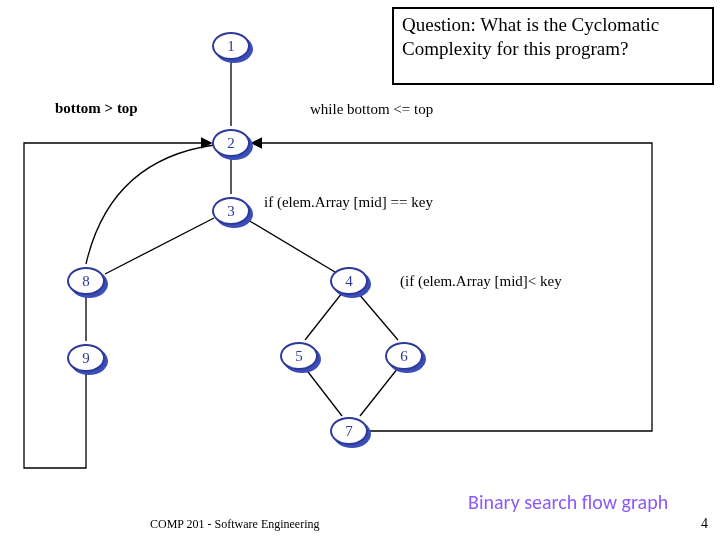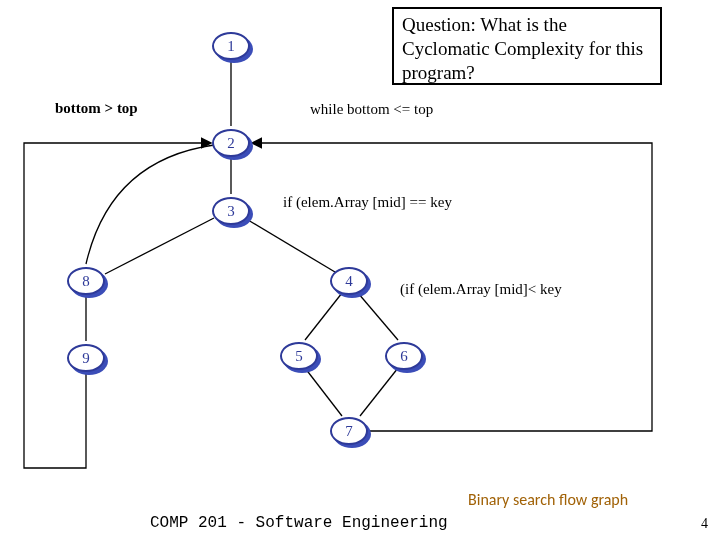--- a/index.html
+++ b/index.html
@@ -8,21 +8,21 @@
     height: 540px;
     background: #ffffff;
     position: relative;
     font-family: "Times New Roman", serif;
     overflow: hidden;
   }
   .question-box {
     position: absolute;
     top: 7px;
     left: 392px;
-    width: 270px;
+    width: 322px;
     height: 78px;
     border: 2px solid #000;
     padding: 4px 8px;
     font-size: 19px;
     line-height: 1.25;
     background: #fff;
     z-index: 10;
   }
   .node-oval {
     position: absolute;
@@ -50,29 +50,29 @@
     position: absolute;
     font-size: 15px;
     font-family: "Times New Roman", serif;
     color: #000;
     white-space: nowrap;
     z-index: 3;
   }
   .caption {
     position: absolute;
     font-family: Calibri, Arial, sans-serif;
-    font-size: 16px;
-    color: #a16207;
+    font-size: 20px;
+    color: #8b5cf6;
   }
   .footer-left {
     position: absolute;
     bottom: 8px;
     left: 150px;
-    font-size: 16px;
-    font-family: Liberation Mono, monospace;
+    font-size: 12px;
+    font-family: Liberation Serif, serif;
   }
   .footer-right {
     position: absolute;
     bottom: 8px;
     right: 12px;
     font-size: 14px;
     font-family: "Times New Roman", serif;
   }
   svg.edges {
     position: absolute;
@@ -128,22 +128,22 @@
     <span>8</span>
   </div>
 
 <div class="node-shadow" style="left:70px;top:347px"></div>
 <div class="node-oval" style="left:67px;top:344px">
     <span>9</span>
   </div>
 
 <div class="edge-label" style="left:55px;top:100px;font-weight:bold">bottom &gt; top</div>
 <div class="edge-label" style="left:310px;top:101px;font-weight:normal">while bottom &lt;= top</div>
-<div class="edge-label" style="left:283px;top:194px">if (elem.Array [mid] == key</div>
-<div class="edge-label" style="left:400px;top:281px">(if (elem.Array [mid]&lt; key</div>
+<div class="edge-label" style="left:264px;top:194px">if (elem.Array [mid] == key</div>
+<div class="edge-label" style="left:400px;top:273px">(if (elem.Array [mid]&lt; key</div>
 
 <svg class="edges">
   <defs>
     <marker id="arr" markerWidth="9" markerHeight="9" refX="7" refY="4.5" orient="auto">
       <path d="M0,0 L9,4.5 L0,9 Z" fill="#000"></path>
     </marker>
   </defs>
 
   <line x1="231" y1="60" x2="231" y2="126" stroke="#000" stroke-width="1.3"></line>
 

